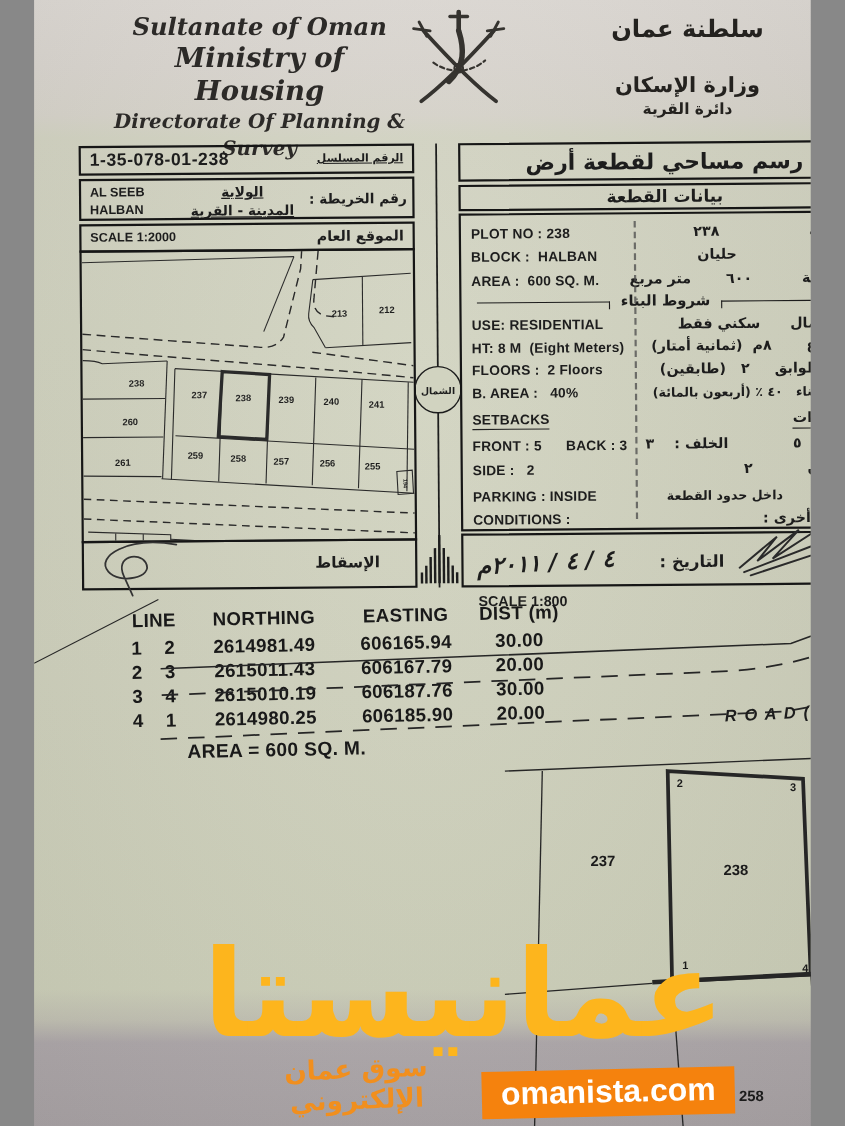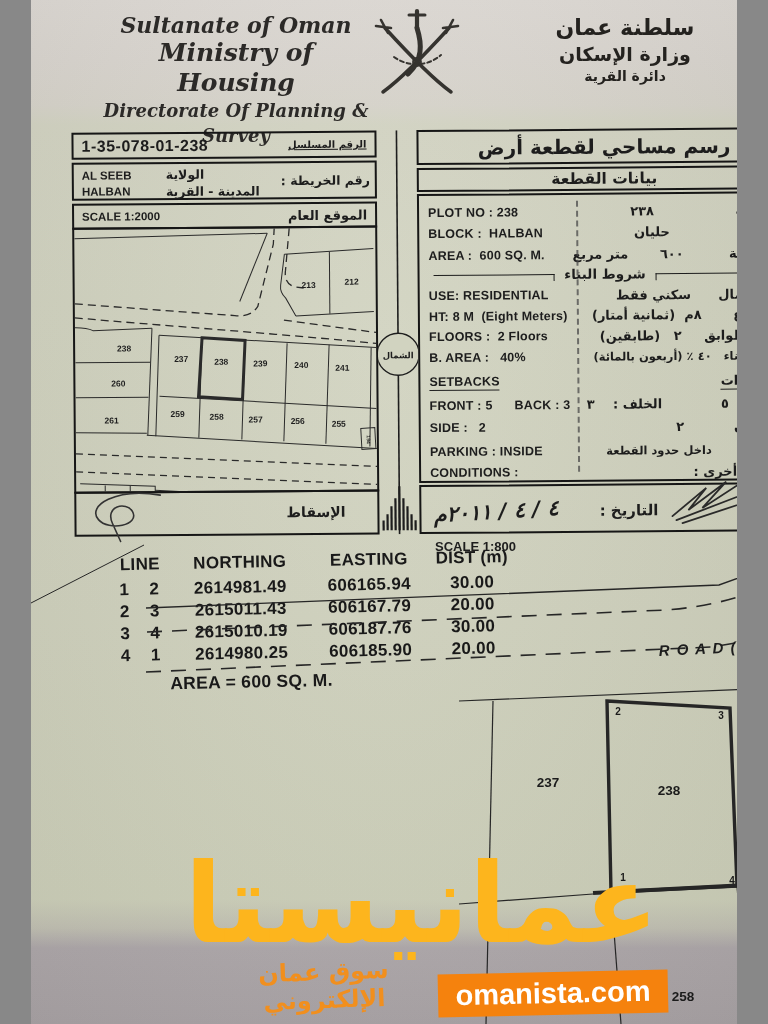--- a/index.html
+++ b/index.html
@@ -18,37 +18,37 @@
   .header-en{position:absolute; left:68px; top:12px; width:274px; text-align:center;
     font-family:"DejaVu Serif","Liberation Serif",serif; color:#2c2a28;}
   .he1{font-size:22px; font-weight:bold; font-style:italic; line-height:26px;}
   .he2{font-size:25px; font-weight:bold; font-style:italic; line-height:30px;}
   .he3{font-size:18px; font-weight:600; font-style:italic; line-height:25px;}
   .he4{font-size:17px; font-weight:600; font-style:italic; line-height:23px;}
   .emblem{position:absolute; left:340px; top:4px;}
   .header-ar{position:absolute; left:468px; top:14px; width:252px; text-align:center;
     font-family:"DejaVu Sans",sans-serif; color:#24221f; direction:rtl;}
   .ha1{font-size:22px; font-weight:bold; line-height:28px;}
-  .ha2{font-size:19px; font-weight:bold; line-height:25px;}
+  .ha2{font-size:19px; font-weight:bold; line-height:25px;margin-top:24px;}
   .ha3{font-size:13.5px; font-weight:bold; line-height:19px;}
   .ha4{font-size:14px; font-weight:bold; line-height:19px;}
   
   .main-panels{position:absolute; left:42px; top:128px; width:720px; height:406px;
     transform:rotate(-0.45deg);}
   .left-panel{position:absolute; left:0; top:0; width:305px; height:406px;}
   .box{border:2px solid #161616;}
   .lrow1{position:absolute; left:0; top:2px; width:305px; height:27px; display:flex;
     align-items:center; justify-content:space-between; padding:0 8px;}
   .serial-value{font-size:16px; font-weight:700; letter-spacing:0.5px;}
   .ar{font-family:"DejaVu Sans",sans-serif; direction:rtl; white-space:pre;}
   .serial-label{font-size:10px; font-weight:700;text-decoration:underline;}
   .lrow2{position:absolute; left:0; top:32px; width:305px; height:38px; display:flex; align-items:stretch;}
   .lcol-values{width:92px; padding:3px 0 0 8px; font-size:11.5px; font-weight:700; line-height:16px;}
   .lcol-arlabels{flex:1; text-align:left; padding:2px 6px 0 0; font-size:12.5px; font-weight:700; line-height:17px;}
-  .lcol-arlabels .ar{display:block; text-align:left;}
+  .lcol-arlabels .ar{display:block; text-align:center;text-decoration:underline;}
   .lcol-mapno{width:94px; display:flex; align-items:center; font-size:12.5px; font-weight:700;}
   .lrow3{position:absolute; left:0; top:73px; width:305px; height:26px; display:flex;
     align-items:center; justify-content:space-between; padding:0 8px;}
   .scale2000{font-size:11.5px; font-weight:700;}
   .lbl13{font-size:13px; font-weight:700;}
   .lmap{position:absolute; left:0; top:97px; width:305px; height:266px;}
   .lmap svg{display:block;}
   .lrow4{position:absolute; left:0; top:361px; width:305px; height:45px;}
   .proj-label{position:absolute; right:32px; top:12px; font-size:14px; font-weight:700;}
   .sig1{position:absolute; left:6px; top:-10px; overflow:visible;}

